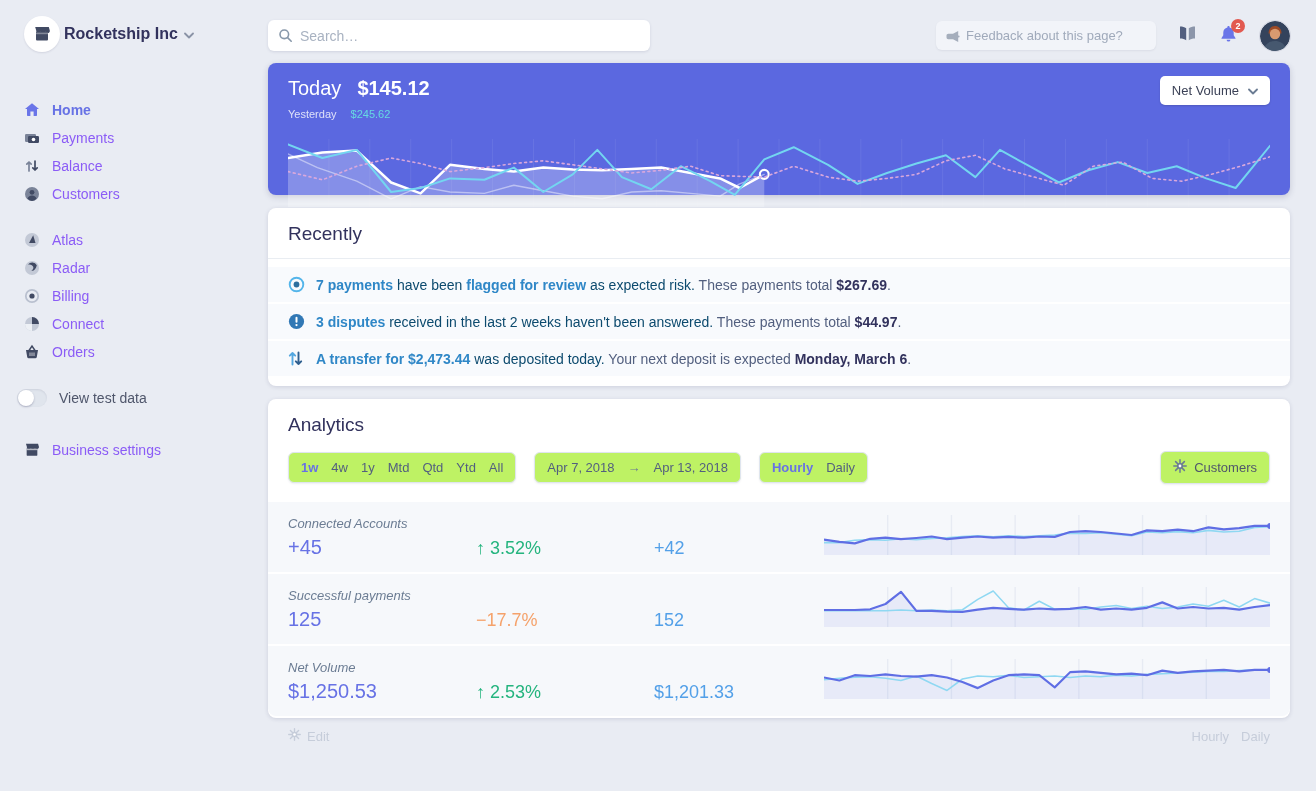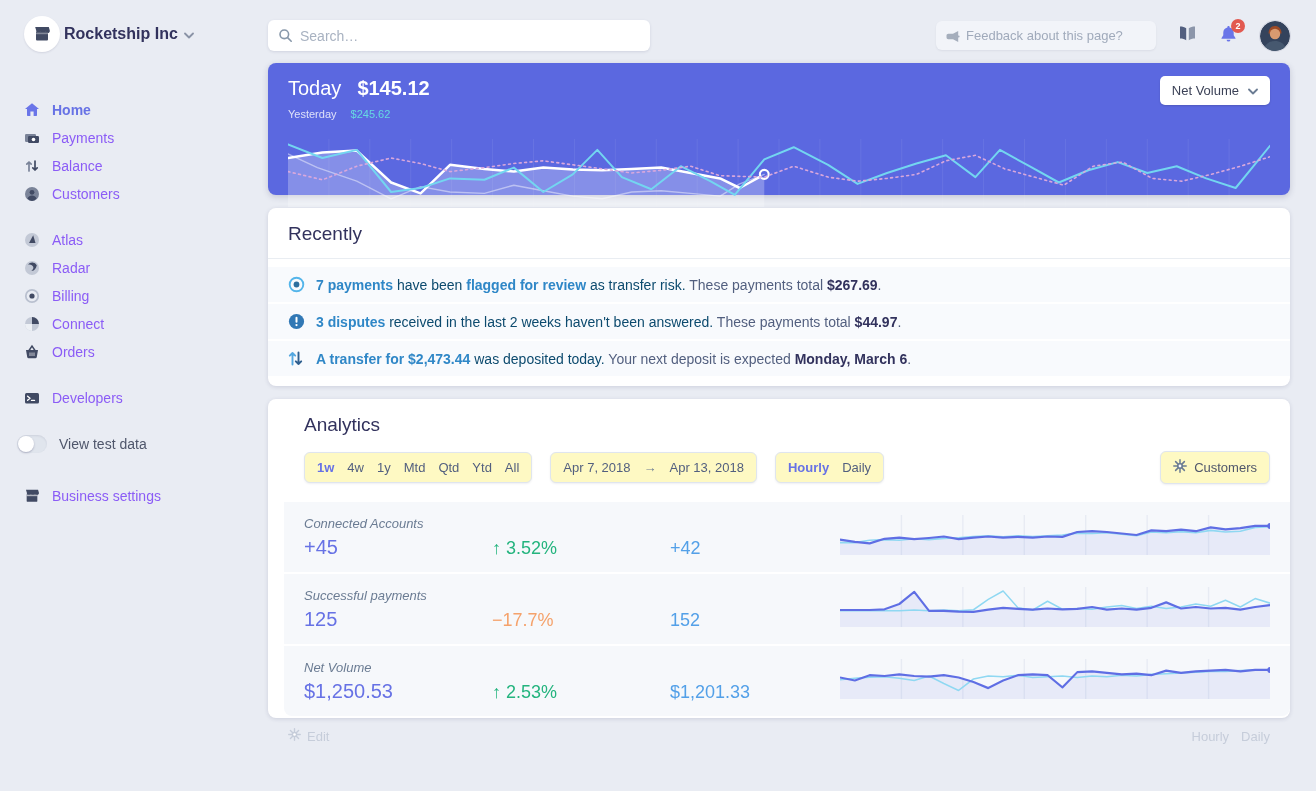--- a/index.html
+++ b/index.html
@@ -62,21 +62,21 @@
   .card { background:#fff; border-radius:8px; box-shadow:0 1px 4px rgba(50,50,93,.15); margin-top:13px; }
   .card-title { font-size:19px; color:#32325d; padding:15px 20px 13px; }
   .recent-body { border-top:1px solid #e9edf2; padding:6px 0 8px; }
   .recent-row { display:flex; align-items:center; gap:11px; margin:2px 0; padding:9px 20px; background:#f8fafd; font-size:14px; cursor:pointer; }
   .seg-lb { color:#2f87c7; font-weight:bold; }
   .seg-l { color:#0c4a6e; }
   .seg-p { color:#525f7f; }
   .seg-b { color:#32325d; font-weight:bold; }
   
   .controls { display:flex; align-items:center; gap:18px; padding:2px 20px 16px; }
-  .ctl-box { background:#fef9c3; border:1px solid #dfe5ee; border-radius:6px; box-shadow:0 1px 2px rgba(50,50,93,.08); display:flex; align-items:center; font-size:13px; color:#525f7f; padding:7px 12px; gap:13px; }
+  .ctl-box { background:#bef264; border:1px solid #dfe5ee; border-radius:6px; box-shadow:0 1px 2px rgba(50,50,93,.08); display:flex; align-items:center; font-size:13px; color:#525f7f; padding:7px 12px; gap:13px; }
   .ctl-box .opt { cursor:pointer; }
   .ctl-box .opt.on { color:#6772e5; font-weight:bold; }
   .customize { margin-left:auto; gap:7px; cursor:pointer; color:#4f566b; }
   .date-arrow { color:#6b7c93; }
   .metric-row { display:grid; grid-template-columns:188px 178px 170px 1fr; grid-template-rows:auto auto; align-items:end;
     background:#f6f8fb; margin-top:2px; padding:11px 20px 13px; }
   .m-label { grid-column:1; grid-row:1; font-size:13px; color:#6b7c93; padding-bottom:3px;font-style:italic; }
   .m-value { grid-column:1; grid-row:2; font-size:20px; color:#6772e5; }
   .m-change { grid-column:2; grid-row:2; font-size:18px; }
   .m-change.up { color:#24b47e; }
@@ -192,32 +192,20 @@
           <span class="nav-icon">
             <svg width="16" height="16" viewBox="0 0 16 16">
               <path d="M2 6h12l-1.2 7a1.5 1.5 0 0 1-1.5 1.2H4.7A1.5 1.5 0 0 1 3.2 13z" fill="#414a63"></path>
               <path d="M5 6.5 8 2l3 4.5" fill="none" stroke="#414a63" stroke-width="1.5" stroke-linecap="round"></path>
               <g stroke="#fff" stroke-width="1" opacity=".7">
                 <path d="M6 8.5v3.5M8 8.5V12M10 8.5v3.5"></path>
               </g>
             </svg>
           </span>
           <span>Orders</span>
-        </div>
-      </div>
-      <div class="nav-group">
-        <div class="nav-item">
-          <span class="nav-icon">
-            <svg width="16" height="16" viewBox="0 0 16 16">
-              <rect x="1" y="3" width="14" height="10.5" rx="1.5" fill="#414a63"></rect>
-              <path d="M3.6 6.2 6 8.2l-2.4 2" fill="none" stroke="#fff" stroke-width="1.4" stroke-linecap="round" stroke-linejoin="round"></path>
-              <path d="M7.5 10.4h3" stroke="#fff" stroke-width="1.4" stroke-linecap="round"></path>
-            </svg>
-          </span>
-          <span>Developers</span>
         </div>
       </div>
     </div>
   <div class="nav-group">
     <div class="toggle-row">
       <span class="toggle">
           <span class="knob"></span>
         </span>
       <span>View test data</span>
     </div>
@@ -341,21 +329,21 @@
   <div class="card">
     <div class="card-title">Recently</div>
     <div class="recent-body" id="recent-rows">
         <div class="recent-row">
           <span style="display:flex;flex:0 0 17px;">
             <svg width="17" height="17" viewBox="0 0 17 17">
               <circle cx="8.5" cy="8.5" r="6.8" fill="none" stroke="#54b5ea" stroke-width="1.9"></circle>
               <circle cx="8.5" cy="8.5" r="2.9" fill="#2c6e9e"></circle>
             </svg>
           </span>
-          <span><span class="seg-lb">7 payments</span><span class="seg-l"> have been </span><span class="seg-lb">flagged for review</span><span class="seg-l"> as transfer risk.</span><span class="seg-p"> These payments total </span><span class="seg-b">$267.69</span><span class="seg-p">.</span></span>
+          <span><span class="seg-lb">7 payments</span><span class="seg-l"> have been </span><span class="seg-lb">flagged for review</span><span class="seg-l"> as expected risk.</span><span class="seg-p"> These payments total </span><span class="seg-b">$267.69</span><span class="seg-p">.</span></span>
         </div>
         <div class="recent-row">
           <span style="display:flex;flex:0 0 17px;">
             <svg width="17" height="17" viewBox="0 0 17 17">
               <circle cx="8.5" cy="8.5" r="7.6" fill="#3178b5"></circle>
               <rect x="7.5" y="3.8" width="2" height="6" rx="1" fill="#fff"></rect>
               <circle cx="8.5" cy="12.1" r="1.15" fill="#fff"></circle>
             </svg>
           </span>
           <span><span class="seg-lb">3 disputes</span><span class="seg-l"> received in the last 2 weeks haven't been answered.</span><span class="seg-p"> These payments total </span><span class="seg-b">$44.97</span><span class="seg-p">.</span></span>
@@ -369,21 +357,21 @@
               <g stroke="#2f5f8f" stroke-width="1.9" fill="none" stroke-linecap="round">
                 <path d="M10.5 2.5V14M10.5 14l-2.7-2.7M10.5 14l2.7-2.7"></path>
               </g>
             </svg>
           </span>
           <span><span class="seg-lb">A transfer for $2,473.44</span><span class="seg-l"> was deposited today.</span><span class="seg-p"> Your next deposit is expected </span><span class="seg-b">Monday, March 6</span><span class="seg-p">.</span></span>
         </div>
       </div>
   </div>
 
-  <div class="card" style="padding-bottom:2px;padding-left:16px;">
+  <div class="card" style="padding-bottom:2px;">
     <div class="card-title">Analytics</div>
     <div class="controls">
       <div class="ctl-box">
         <span class="opt on">1w</span>
         <span class="opt">4w</span>
         <span class="opt">1y</span>
         <span class="opt">Mtd</span>
         <span class="opt">Qtd</span>
         <span class="opt">Ytd</span>
         <span class="opt">All</span>

